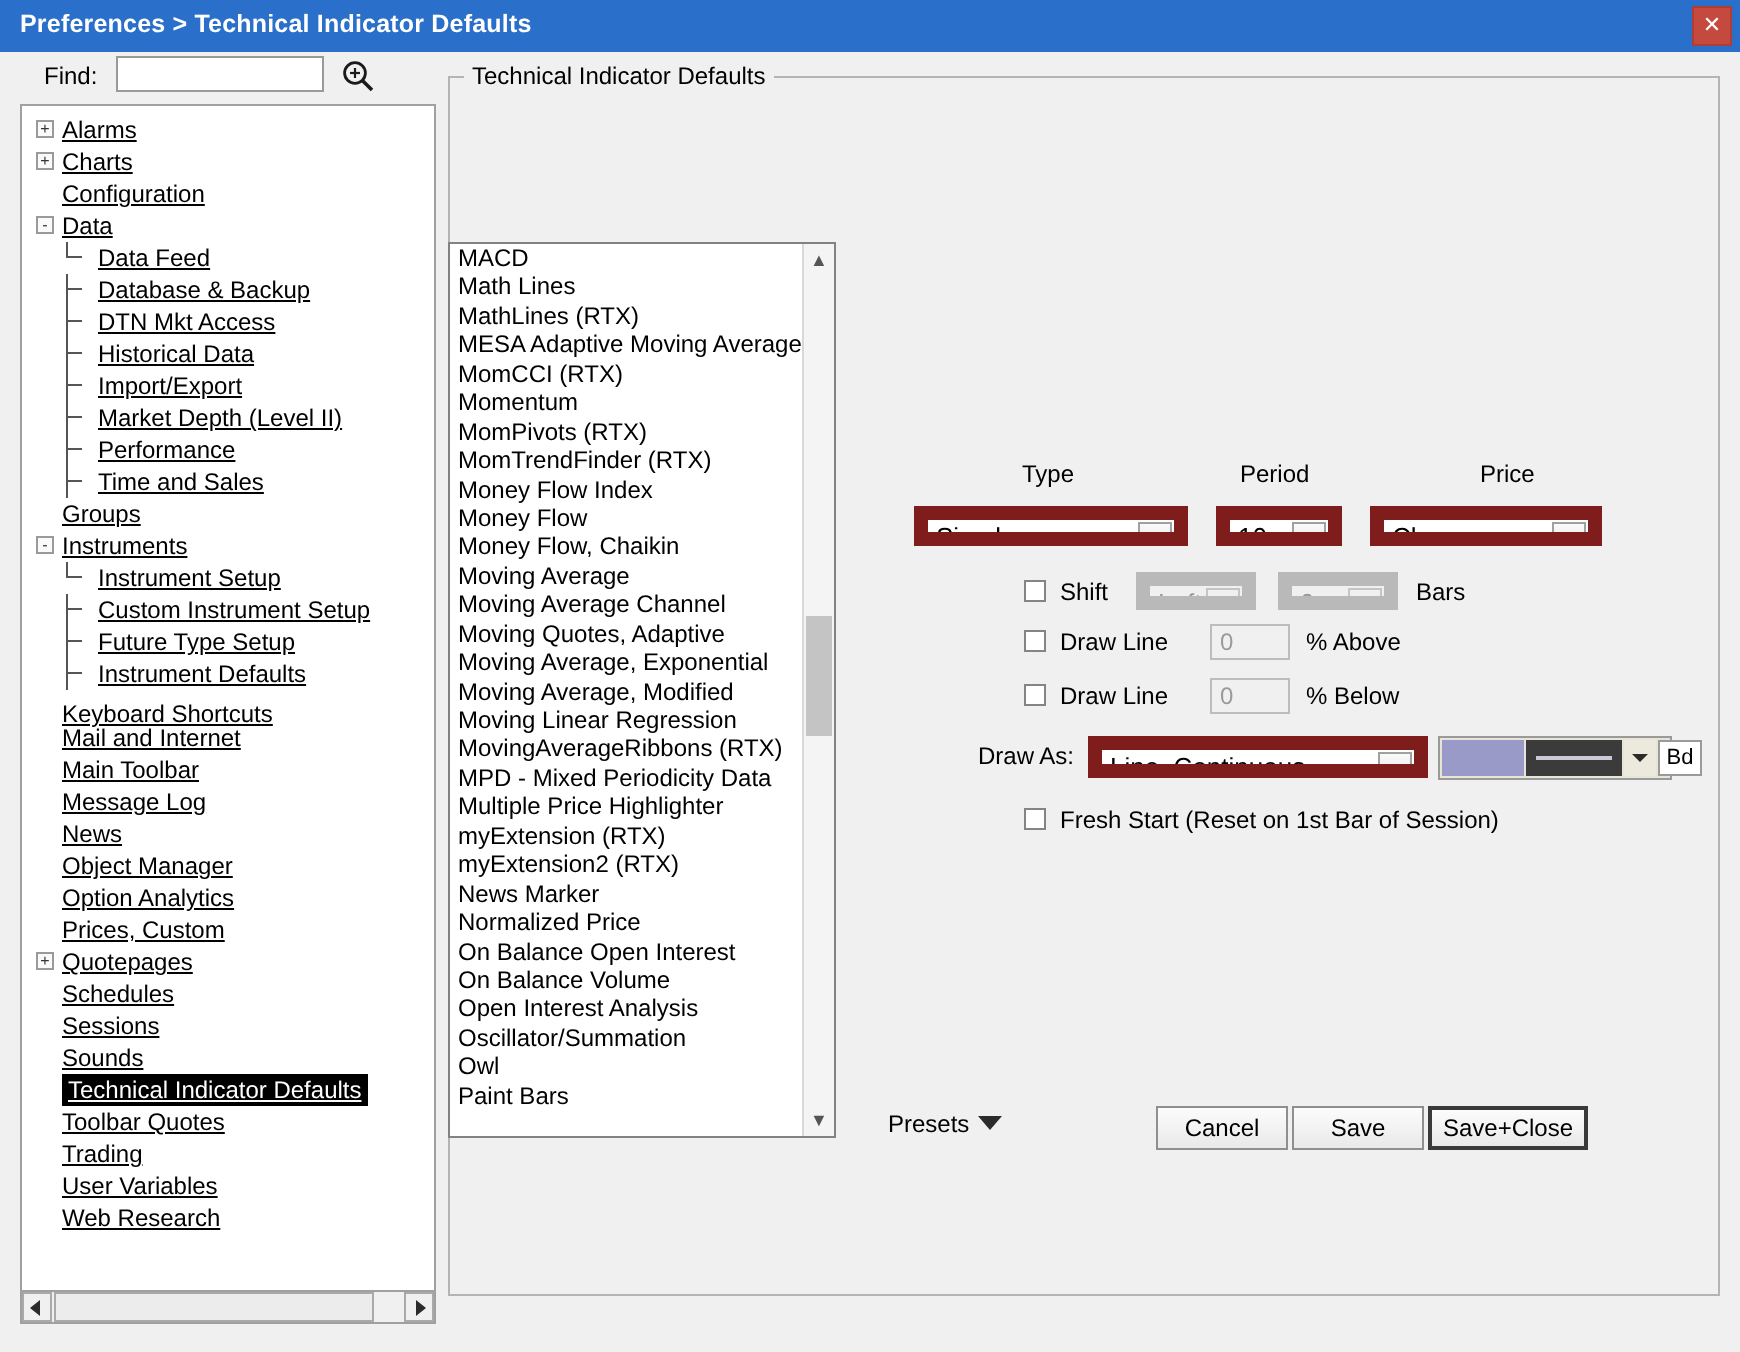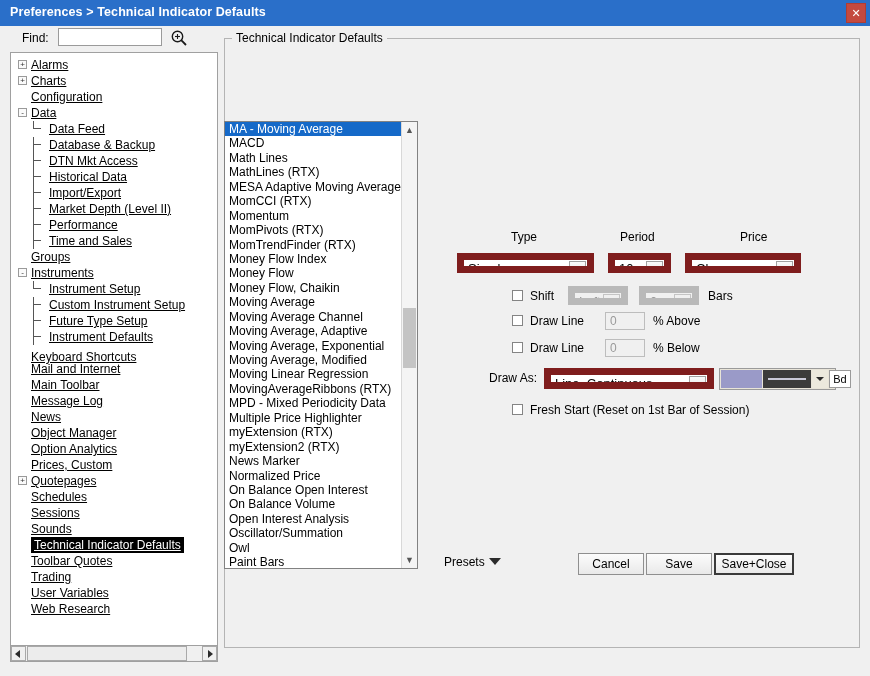--- a/index.html
+++ b/index.html
@@ -345,35 +345,34 @@
   <div class="sb-btn" style="right:0;">
     <div class="sb-arrow" style="margin-left:-2px;margin-top:-4px;border-top:4px solid transparent;border-bottom:4px solid transparent;border-left:5px solid #2b2b2b;"></div>
   </div>
 </div>
 
 <div id="groupbox"></div>
 <div id="groupbox-title">Technical Indicator Defaults</div>
 
 <div id="indicator-list">
   <div id="list-inner">
-      <div class="li sel" style="background: rgb(21, 105, 200);">MA - Moving Average</div>
       <div class="li">MACD</div>
       <div class="li">Math Lines</div>
       <div class="li">MathLines (RTX)</div>
       <div class="li">MESA Adaptive Moving Average</div>
       <div class="li">MomCCI (RTX)</div>
       <div class="li">Momentum</div>
       <div class="li">MomPivots (RTX)</div>
       <div class="li">MomTrendFinder (RTX)</div>
       <div class="li">Money Flow Index</div>
       <div class="li">Money Flow</div>
       <div class="li">Money Flow, Chaikin</div>
       <div class="li">Moving Average</div>
       <div class="li">Moving Average Channel</div>
-      <div class="li">Moving Average, Adaptive</div>
+      <div class="li">Moving Quotes, Adaptive</div>
       <div class="li">Moving Average, Exponential</div>
       <div class="li">Moving Average, Modified</div>
       <div class="li">Moving Linear Regression</div>
       <div class="li">MovingAverageRibbons (RTX)</div>
       <div class="li">MPD - Mixed Periodicity Data</div>
       <div class="li">Multiple Price Highlighter</div>
       <div class="li">myExtension (RTX)</div>
       <div class="li">myExtension2 (RTX)</div>
       <div class="li">News Marker</div>
       <div class="li">Normalized Price</div>

